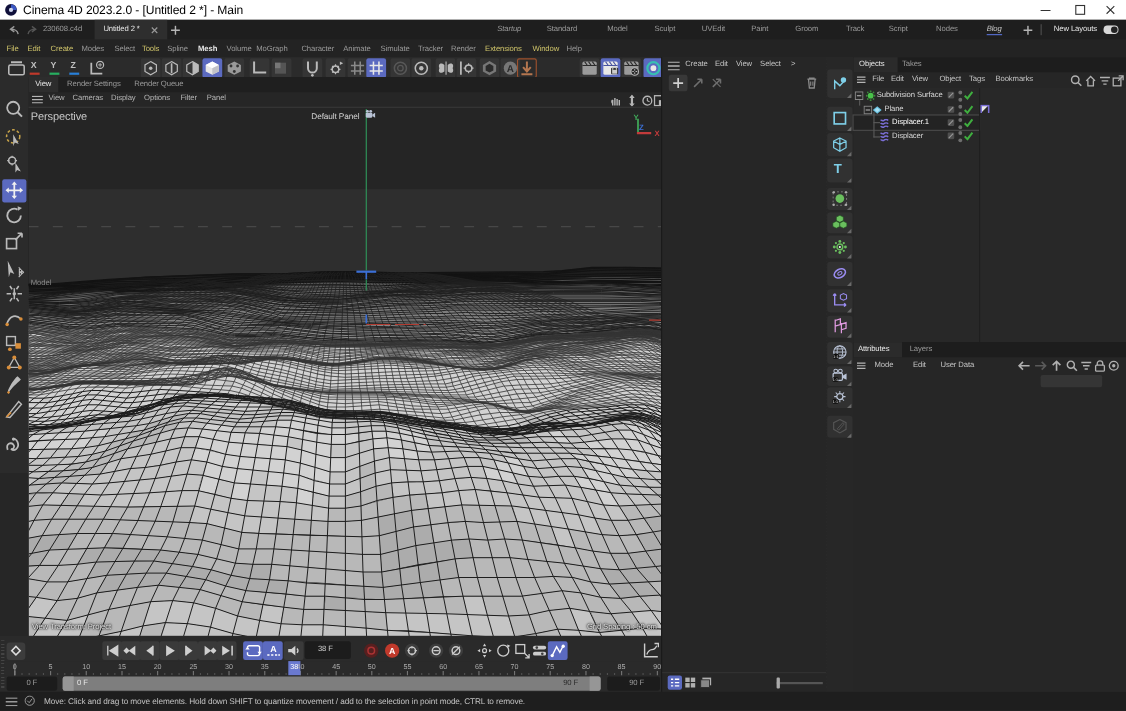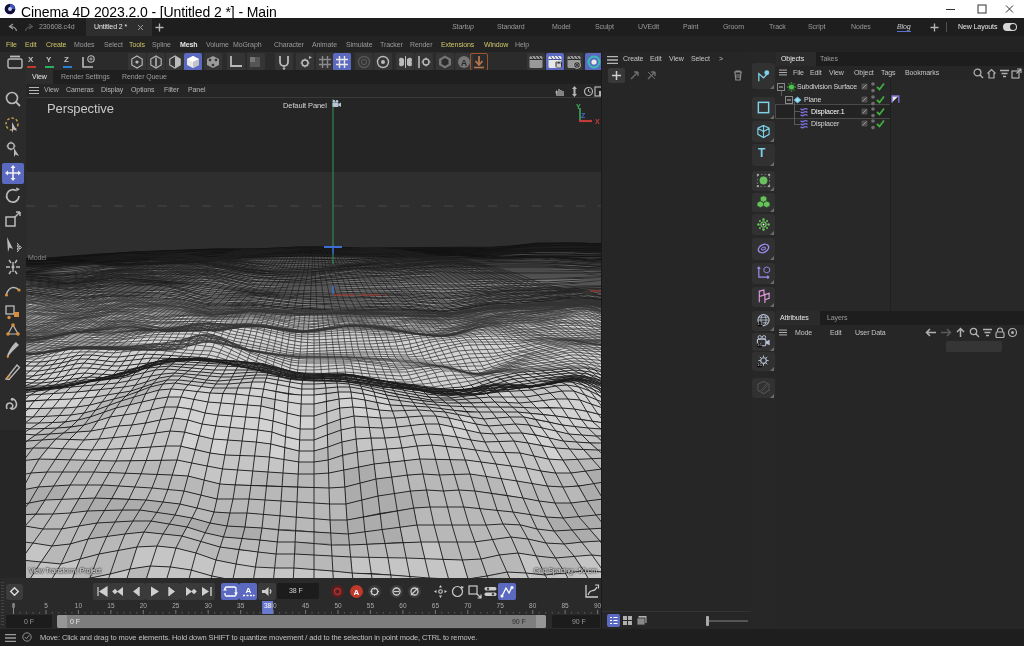--- a/index.html
+++ b/index.html
@@ -14,21 +14,21 @@
 </style>
 </head>
 <body>
 
 <div class="abs" style="left:0;top:0;width:1024px;height:18px;background:#fff;"></div>
 <svg class="abs" style="left:4px;top:3px" width="12" height="12" viewBox="0 0 13 13">
   <circle cx="6.5" cy="6.5" r="5.8" fill="#10103a"></circle>
   <path d="M6.5 1 A5.6 5.6 0 0 1 12 6.5 L8.4 6.5 A2.4 2.4 0 0 0 6.5 4.4 Z" fill="#3a57c4"></path>
   <circle cx="6.5" cy="6.5" r="2.1" fill="#cfd6ee"></circle>
 </svg>
-<div class="txt" style="left:21px;top:4px;font-size:14px;color:#000;">Cinema 4D 2023.2.0 - [Untitled 2 *] - Main</div>
+<div class="txt" style="left:21px;top:4px;font-size:11px;color:#000;">Cinema 4D 2023.2.0 - [Untitled 2 *] - Main</div>
 <svg class="abs" style="left:930px;top:0" width="94" height="18" viewBox="0 0 94 18">
   <line x1="16" y1="9.5" x2="25" y2="9.5" stroke="#333" stroke-width="1"></line>
   <rect x="48" y="5" width="8" height="8" fill="none" stroke="#333" stroke-width="1"></rect>
   <path d="M76 5.5 L83 12.5 M83 5.5 L76 12.5" stroke="#333" stroke-width="1"></path>
 </svg>
 
 <div class="abs" style="left:0;top:18px;width:1024px;height:18px;background:#1e1e1e;"></div>
 <svg class="abs" style="left:8px;top:23px" width="28" height="9" viewBox="0 0 28 9">
   <path d="M5 1 L1.5 3.5 L5 6 M1.5 3.5 C6 3.5 8 5 8.5 8" fill="none" stroke="#9a9a9a" stroke-width="1.2"></path>
   <path d="M21 1 L24.5 3.5 L21 6 M24.5 3.5 C20 3.5 18 5 17.5 8" fill="none" stroke="#555" stroke-width="1.2"></path>
@@ -2131,21 +2131,21 @@
   <text x="550" y="11" font-size="7" font-weight="bold" fill="#42b05c" font-family="Liberation Sans">Y</text>
   <text x="555" y="20" font-size="7" font-weight="bold" fill="#3b6fd6" font-family="Liberation Sans">Z</text>
   <text x="569" y="26" font-size="7" font-weight="bold" fill="#c23b3b" font-family="Liberation Sans">X</text>
   <g fill="#b9c3d6">
     <rect x="306.5" y="4.5" width="6" height="4.5" rx="1"></rect>
     <path d="M312.5 6 L315 4.5 L315 9 L312.5 7.5 Z"></path>
     <circle cx="308" cy="3.2" r="1.3"></circle>
         <circle cx="311" cy="3.2" r="1.3"></circle>
   </g>
 </svg>
-<div class="txt" style="left:21px;top:3px;font-size:13px;color:#c8c8c8;">Perspective</div>
+<div class="txt" style="left:2px;top:3px;font-size:10px;color:#c8c8c8;">Perspective</div>
 <div class="txt" style="left:257px;top:3px;font-size:7.5px;color:#d5d5d5;">Default Panel</div>
 <div class="txt" style="left:2px;top:156px;font-size:7px;color:#888;">Model</div>
 <div class="txt" style="left:3px;top:469px;font-size:7px;color:#e0e0e0;text-shadow:0 0 2px #000,0 0 2px #000;">View Transform: Project</div>
 <div class="txt" style="right:4px;top:469px;font-size:7px;color:#e0e0e0;text-shadow:0 0 2px #000,0 0 2px #000;">Grid Spacing : 50 cm</div>
 </div>
 
 <div class="abs" style="left:0;top:578px;width:605px;height:51px;background:#2a2a2a;"></div>
 <div class="abs" style="left:1px;top:582px;width:3px;height:45px;background:repeating-linear-gradient(#444 0 1px,#2a2a2a 1px 3px);"></div>
 <div class="abs" style="left:6px;top:584px;width:17px;height:16px;background:#3c3c3c;border-radius:3px;"></div>
 <svg class="abs" style="left:9px;top:586px" width="11" height="11" viewBox="0 0 11 11">

